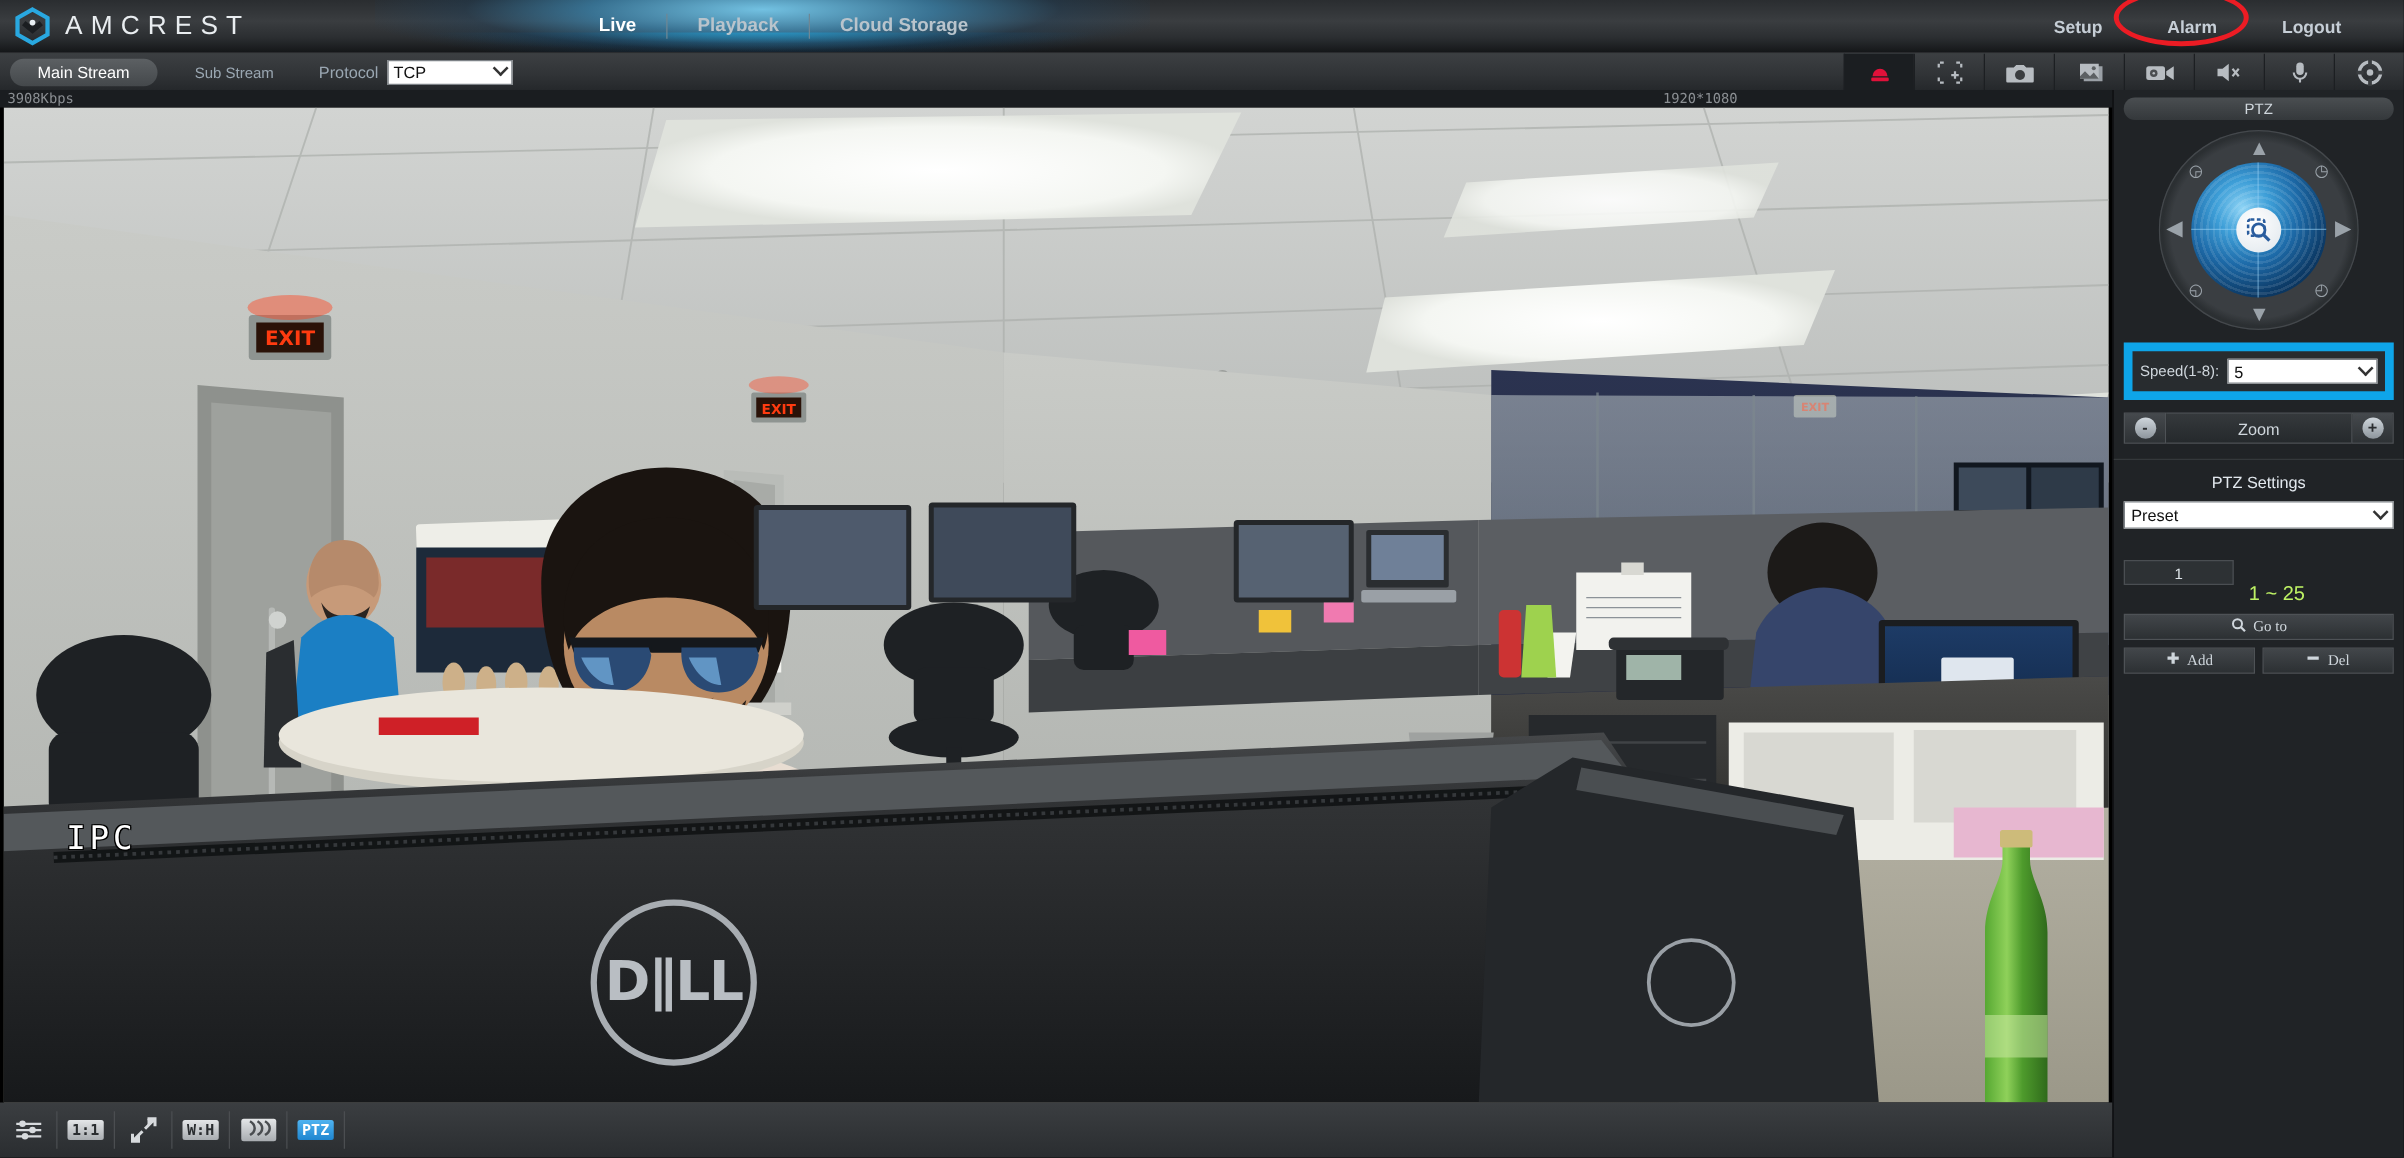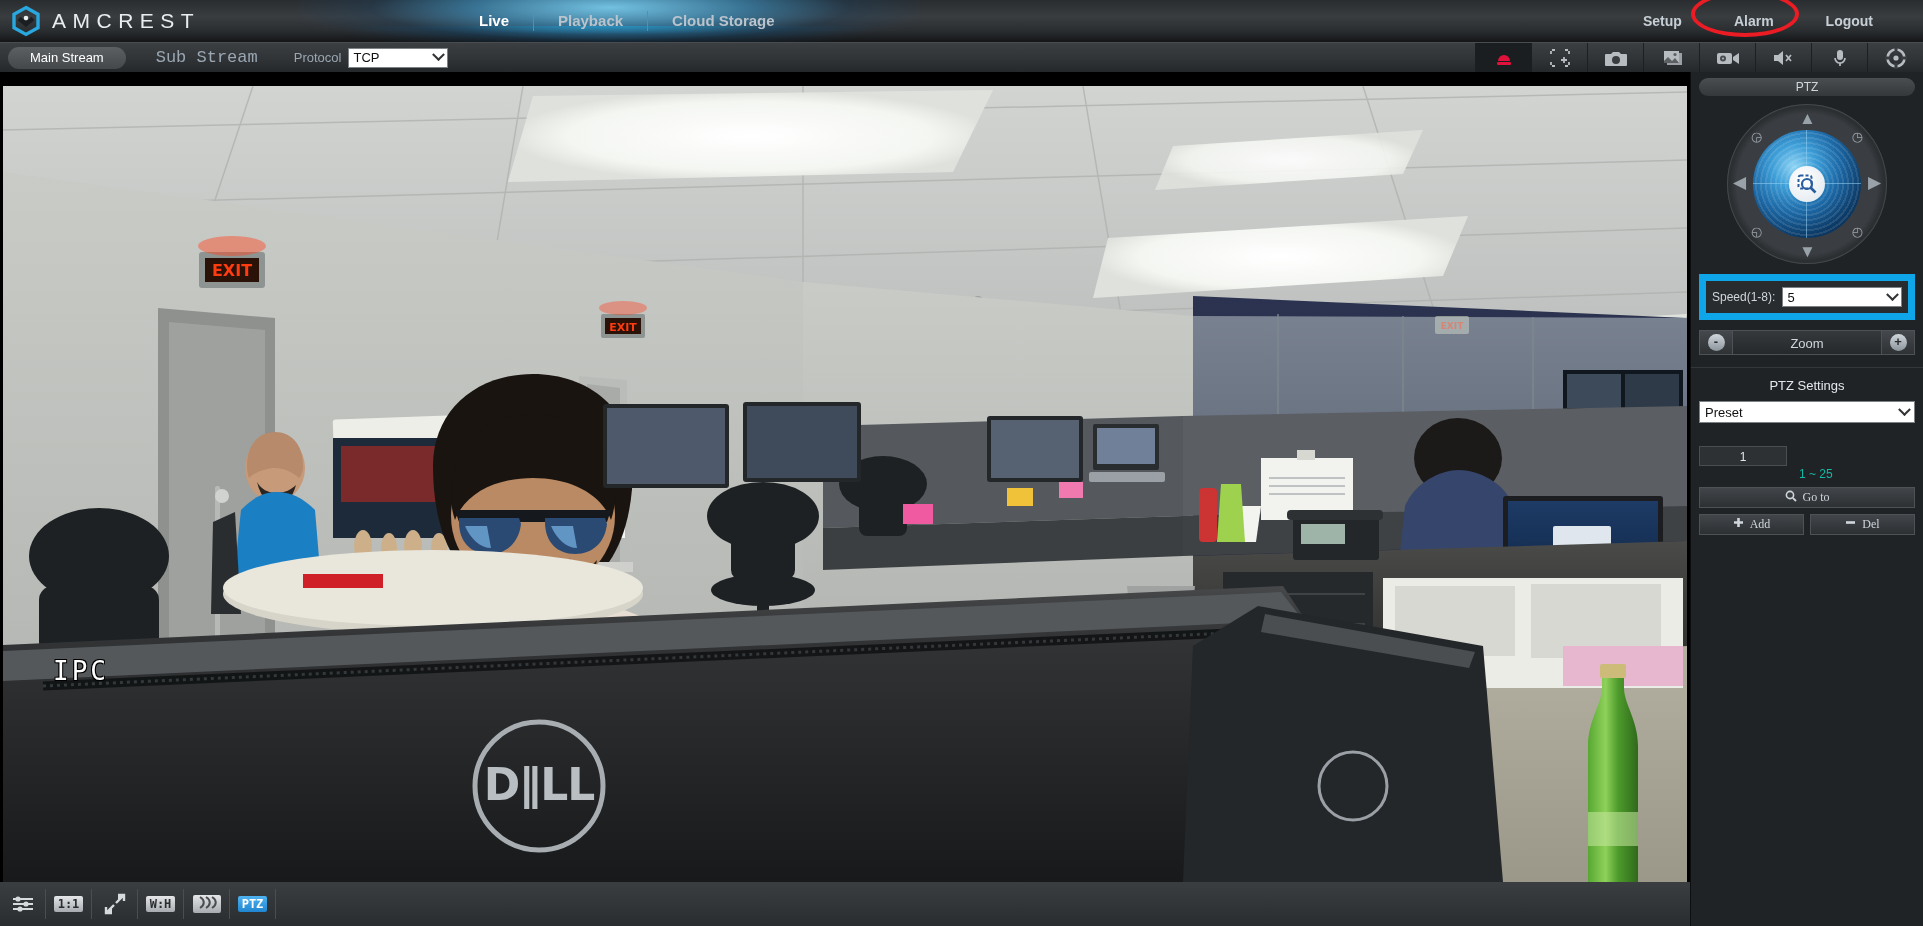--- a/index.html
+++ b/index.html
@@ -39,21 +39,21 @@
     height:46px; border:4px solid #ec1c24; border-radius:50%;
     pointer-events:none; }
 
   
   .streambar { position:absolute; left:0; top:42px; width:1923px; height:30px;
     background:linear-gradient(to bottom,#3c3f42 0%,#313437 55%,#25282b 100%);
     border-top:1px solid #4a4d50; display:flex; align-items:center; }
   .pill { margin-left:8px; height:22px; padding:0 22px; border-radius:11px;
     background:linear-gradient(to bottom,#5c6063,#44484b); color:#fff;
     font-size:13px; line-height:22px; cursor:pointer; }
-  .sub-stream { color:#9aa7b2; font-size:17px; margin-left:30px; cursor:pointer;font-family:Liberation Mono, monospace; }
+  .sub-stream { color:#9aa7b2; font-size:12px; margin-left:30px; cursor:pointer; }
   .proto-label { color:#9aa7b2; font-size:13px; margin-left:36px; }
   .proto-select { margin-left:7px; width:100px; height:20px; background:#fff;
     border:1px solid #7d8287; color:#111; font-size:13px; padding:0 4px;
     display:flex; align-items:center; justify-content:space-between; cursor:pointer; }
   .chev { width:9px; height:9px; border-right:2px solid #333;
     border-bottom:2px solid #333; transform:rotate(45deg) translate(-2px,-2px); }
 
   .tool-icons { position:absolute; right:0; top:0; height:30px; display:flex; }
   .ticon { width:56px; height:30px; display:flex; align-items:center;
     justify-content:center; border-left:1px solid #1c1f22; cursor:pointer; }
@@ -131,21 +131,21 @@
     font-size:13px; font-weight:bold; line-height:15px; text-align:center; }
 
   .ptz-sect { margin-top:12px; border-top:1px solid #34383b; padding:10px 8px 0;text-align:center; }
   .ptz-title { color:#e2e8ee; font-size:13px; margin-bottom:8px; }
   .sel-wide { width:100%; height:22px; background:#fff; border:1px solid #7d8287;
     color:#111; font-size:13px; padding:0 5px; display:flex; align-items:center;
     justify-content:space-between; cursor:pointer; }
   .preset-row { display:flex; align-items:center; gap:12px; margin-top:8px; }
   .num-in { width:88px; height:20px; background:#2d3134; border:1px solid #4a4e52;
     color:#dfe5ea; font-size:12px; padding:0 5px; line-height:20px; cursor:text; }
-  .range-lbl { color:#14b8a6; font-size:12px;margin-top:36px; }
+  .range-lbl { color:#bef264; font-size:16px;margin-top:36px; }
   .btn { height:21px; background:linear-gradient(to bottom,#42464a,#2c3033);
     border:1px solid #4e5256; color:#cfd6dc; font-size:12px;
     display:flex; align-items:center; justify-content:center; gap:6px;
     cursor:pointer;font-family:Liberation Serif, serif; }
   .goto { width:100%; margin-top:6px; }
   .addel { display:flex; gap:6px; margin-top:6px; }
   .addel .btn { flex:1; }
 </style>
 </head>
 <body>
@@ -242,20 +242,24 @@
       <svg width="22" height="22" viewBox="0 0 22 22">
         <circle cx="11" cy="11" r="8.5" fill="none" stroke="#b7bcc1" stroke-width="2.6"></circle>
         <circle cx="11" cy="11" r="2.6" fill="#b7bcc1"></circle>
         <path d="M11 0v6M11 16v6M0 11h6M16 11h6" stroke="#3a3d40" stroke-width="3"></path>
       </svg>
     </div>
   </div>
 </div>
 
 <div class="video-area">
+  <div class="vinfo">
+    <span class="l">3908Kbps</span>
+    <span class="r">1920*1080</span>
+  </div>
 
   <div class="video">
     <svg width="1684" height="796" viewBox="0 0 1684 796" preserveAspectRatio="none">
       <defs>
         <linearGradient id="ceil" x1="0" y1="0" x2="0" y2="1">
           <stop offset="0" stop-color="#d2d4d2"></stop>
             <stop offset="1" stop-color="#b9bcba"></stop>
         </linearGradient>
         <linearGradient id="wall" x1="0" y1="0" x2="0" y2="1">
           <stop offset="0" stop-color="#c9cbc7"></stop>

